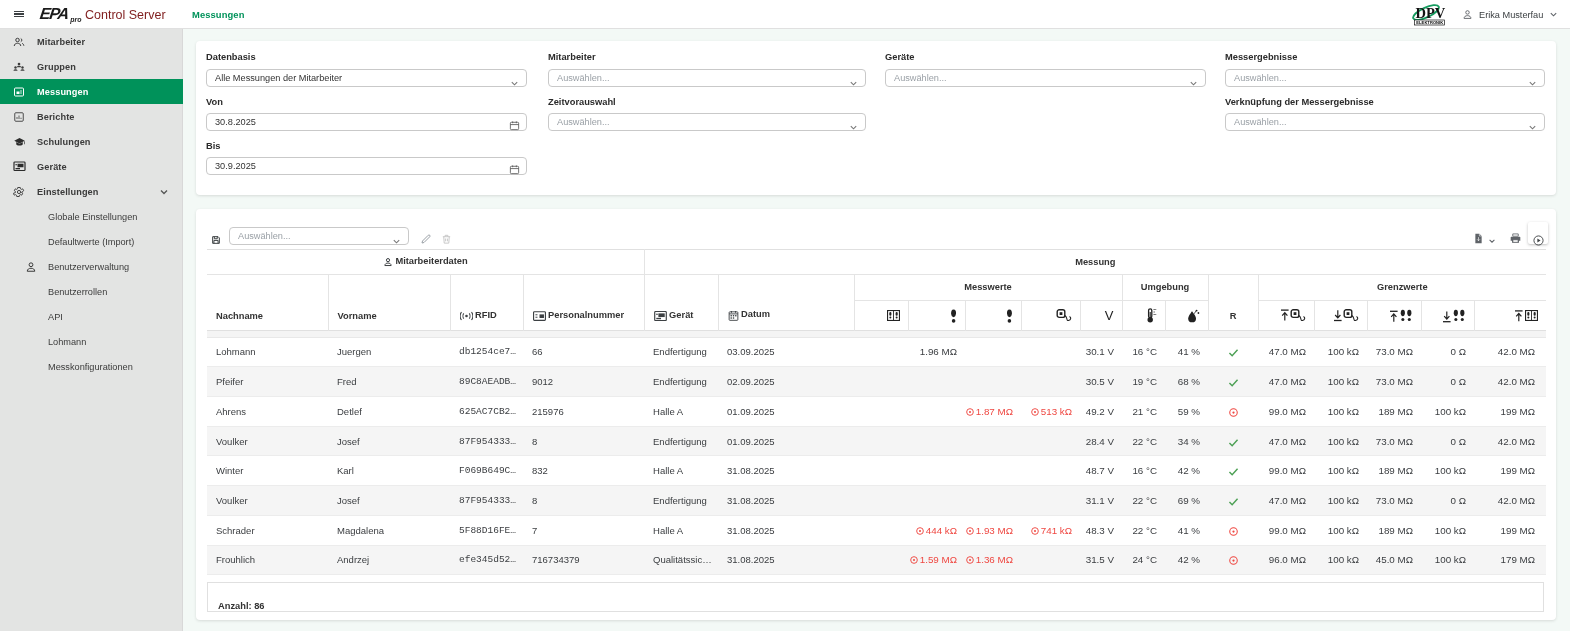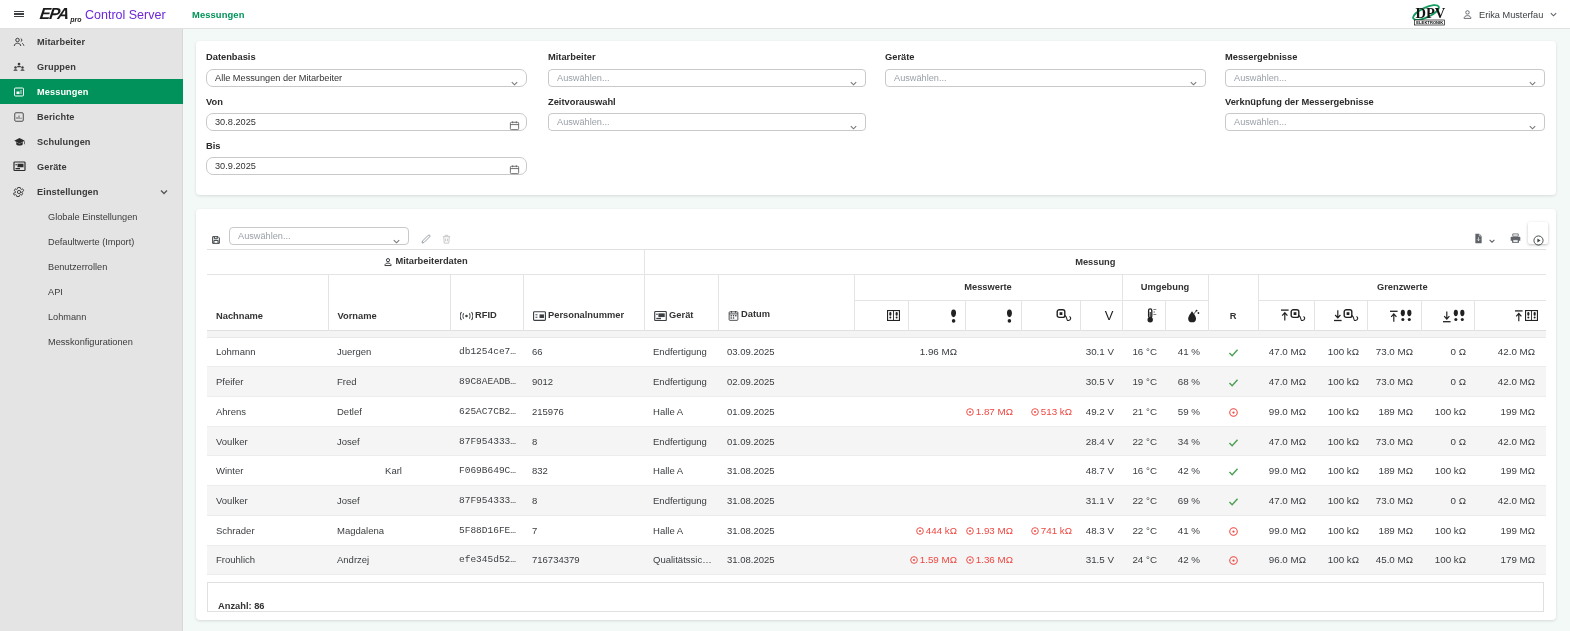--- a/index.html
+++ b/index.html
@@ -3,39 +3,39 @@
 <meta charset="utf-8">
 <style>
 * { margin:0; padding:0; box-sizing:border-box; }
 html,body { width:1570px; height:631px; overflow:hidden; font-family:"Liberation Sans", sans-serif; background:#f3f9f6; }
 .hdr { position:absolute; left:0; top:0; width:1570px; height:29px; background:#fff; border-bottom:1px solid #e0e0e0; z-index:5; }
 .burger { position:absolute; left:14px; top:10.5px; width:10px; height:8px; }
 .burger div { height:1.4px; background:#3c4043; margin-bottom:1.4px; }
 .logo { position:absolute; left:40px; top:5px; font-style:italic; font-weight:bold; color:#1a1a1a; }
 .logo .epa { font-size:16px; letter-spacing:-1.2px; transform:skewX(-8deg); display:inline-block; }
 .logo .pro { font-size:7px; position:relative; top:3px; left:2px; }
-.ctitle { position:absolute; left:85px; top:8px; font-size:12.5px; color:#6d28d9; font-weight:500; }
+.ctitle { position:absolute; left:85px; top:8px; font-size:12.5px; color:#7f1d1d; font-weight:500; }
 .hmenu { position:absolute; left:192px; top:9px; font-size:9.4px; font-weight:bold; color:#00925a; letter-spacing:0.1px; }
 .usr { position:absolute; top:8px; font-size:10px; color:#3c4043; white-space:nowrap; }
 .side { position:absolute; left:0; top:29px; width:183px; height:602px; background:#e3e4e3; border-right:1px solid #d8d8d8; }
 .nav { position:absolute; top:0; left:0; width:183px; }
 .nitem { height:25px; display:flex; align-items:center; color:#3b3b3b; font-size:9.2px; font-weight:bold; letter-spacing:0.1px; }
 .nitem .ic { width:12px; margin-left:13px; margin-right:12px; text-align:center; }
 .nitem.sel { background:#00925a; color:#fff; }
 .nsub { height:25px; display:flex; align-items:center; color:#3b3b3b; font-size:9.2px; }
 .nsub .lbl { margin-left:48px; }
 .copyr { position:absolute; left:37px; top:550px; font-size:9px; color:#5f6368; line-height:12px; }
 .copyr .ueber { color:#00925a; }
 .main { position:absolute; left:184px; top:29px; width:1112px; height:602px; background:#f3f9f6; }
 .card { position:absolute; background:#fff; border-radius:4px; box-shadow:0 1px 3px rgba(0,0,0,0.12); }
 #card1 { left:12px; top:12px; width:1360px; height:154px; }
 #card2 { left:12px; top:180px; width:1360px; height:411px; }
 .flabel { position:absolute; font-size:9.3px; font-weight:bold; color:#2b2b2b; }
 .fsel { position:absolute; height:18px; border:1px solid #c9c9c9; border-radius:4px; background:#fff; font-size:9.2px; color:#9aa0a6; line-height:16px; padding-left:8px; }
-.fsel.val { color:#333;border-radius:7px; }
+.fsel.val { color:#333; }
 .fsel .chev { position:absolute; right:7px; top:5px; }
 .fsel .cal { position:absolute; right:6px; top:3px; }
 table.grid { border-collapse:collapse; table-layout:fixed; width:1339px; }
 table.grid th, table.grid td { padding:0; overflow:hidden; white-space:nowrap; }
 table.grid .gh { font-size:9.3px; font-weight:bold; color:#333; text-align:center; }
 table.grid .colh { font-size:9.3px; font-weight:bold; color:#333; text-align:left; vertical-align:bottom; padding-bottom:9px; }
 table.grid td.num, table.grid th.num { text-align:right; padding-right:8px; }
 table.grid tr.dr td:last-child { padding-right:11px; }
 .dr td { font-size:9.5px; color:#3a3d40; border-bottom:1px solid #ececec; }
 .dr td.num { font-size:9.8px; }
@@ -124,20 +124,24 @@
             <path d="M19.4 12a7.4 7.4 0 0 0-.1-1.2l2.1-1.6-2-3.5-2.5 1a7.6 7.6 0 0 0-2-1.2L14.5 3h-5l-.4 2.5a7.6 7.6 0 0 0-2 1.2l-2.5-1-2 3.5 2.1 1.6a7.4 7.4 0 0 0 0 2.4L.6 14.8l2 3.5 2.5-1a7.6 7.6 0 0 0 2 1.2l.4 2.5h5l.4-2.5a7.6 7.6 0 0 0 2-1.2l2.5 1 2-3.5-2.1-1.6c.1-.4.1-.8.1-1.2z"></path>
           </svg></span>Einstellungen<span style="position:absolute;right:14px;"><svg width="10" height="10" viewBox="0 0 10 10" fill="none" stroke="#555" stroke-width="1.3">
             <path d="M2 3.5l3 3 3-3"></path>
           </svg></span></div>
     <div class="nsub">
         <span class="lbl">Globale Einstellungen</span>
       </div>
     <div class="nsub">
         <span class="lbl">Defaultwerte (Import)</span>
       </div>
+    <div class="nsub"><span style="margin-left:25px;margin-right:11px;"><svg width="12" height="12" viewBox="0 0 24 24" fill="none" stroke="#3c3c3c" stroke-width="2">
+            <circle cx="12" cy="7.5" r="3.8"></circle>
+            <path d="M4.5 20.5c0-4 3.4-6 7.5-6s7.5 2 7.5 6z"></path>
+          </svg></span>Benutzerverwaltung</div>
     <div class="nsub">
         <span class="lbl">Benutzerrollen</span>
       </div>
     <div class="nsub">
         <span class="lbl">API</span>
       </div>
     <div class="nsub">
         <span class="lbl">Lohmann</span>
       </div>
     <div class="nsub">
@@ -482,21 +486,21 @@
                 <path d="M1.5 5.5l3 3 6-6.5" fill="none" stroke="#4ca054" stroke-width="1.6"></path>
               </svg></td>
             <td class="num">47.0 MΩ</td>
             <td class="num">100 kΩ</td>
             <td class="num">73.0 MΩ</td>
             <td class="num">0 Ω</td>
             <td class="num">42.0 MΩ</td>
           </tr>
 <tr class="dr">
             <td style="padding-left:9px;">Winter</td>
-            <td style="padding-left:9px;text-align:center;">Karl</td>
+            <td style="padding-left:9px;">Karl</td>
             <td style="padding-left:9px;" class="mono">F069B649C…</td>
             <td style="padding-left:9px;">832</td>
             <td style="padding-left:9px;">Halle A</td>
             <td style="padding-left:9px;">31.08.2025</td>
             <td class="num"></td>
             <td class="num"></td>
             <td class="num"></td>
             <td class="num"></td>
             <td class="num">48.7 V</td>
             <td class="num">16 °C</td>

